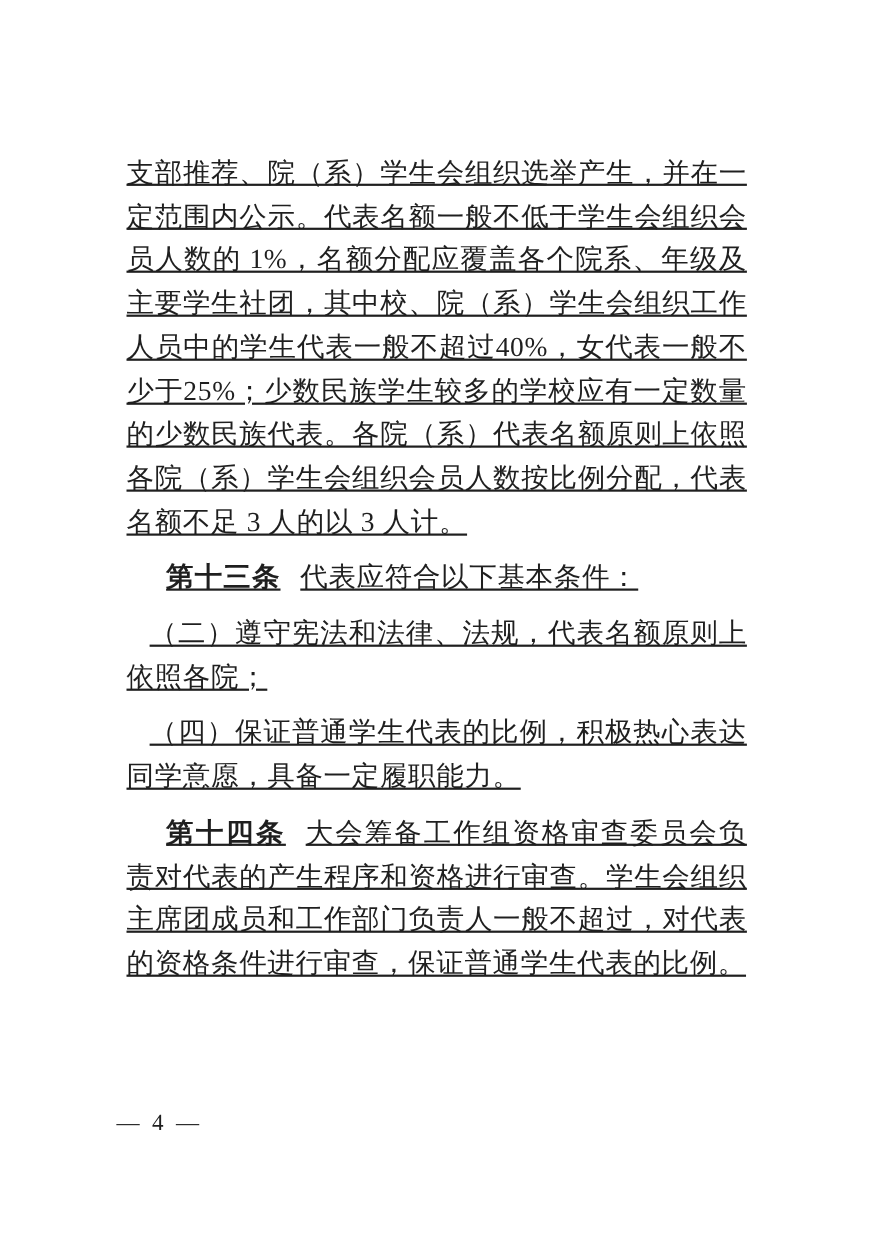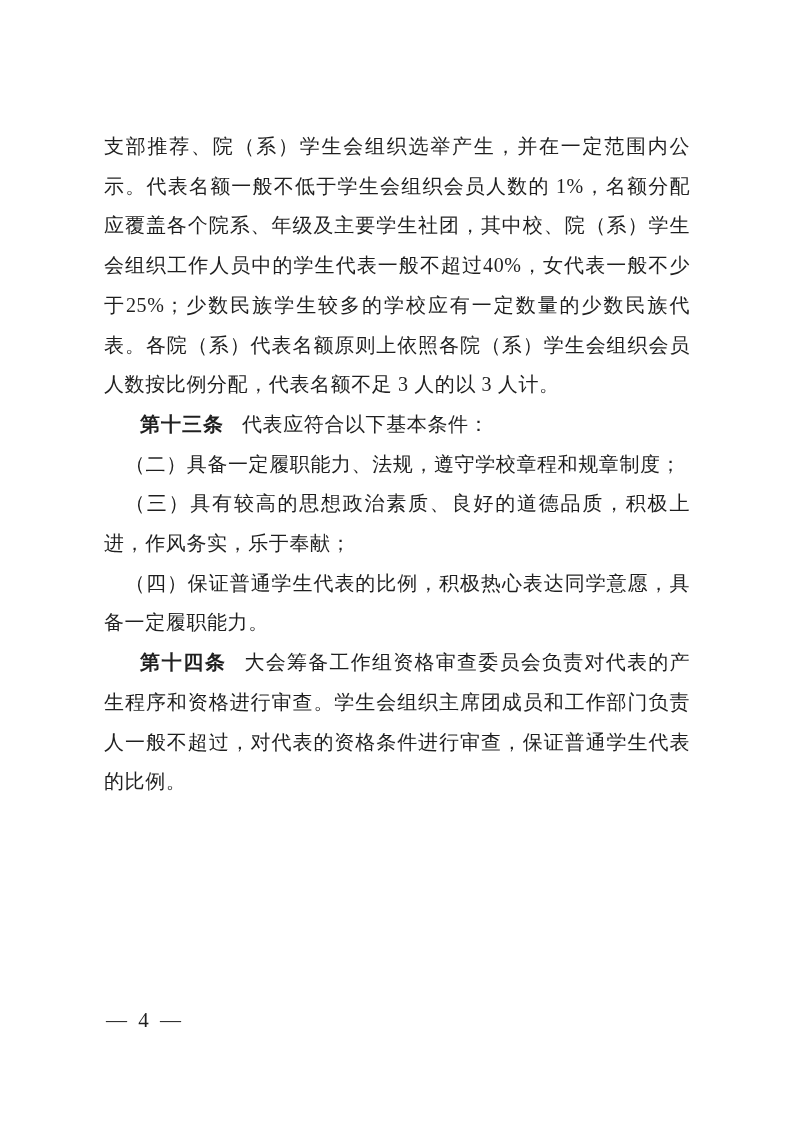--- a/index.html
+++ b/index.html
@@ -16,29 +16,30 @@
     inset: 0;
     background: #ffffff;
   }
   .content {
     position: absolute;
     left: 104px;
     top: 127px;
     width: 586px;
   }
   p.para {
-    margin: 0;
+    margin: 11px;
     padding: 0;
-    font-size: 20px;
+    font-size: 25px;
     line-height: 39.7px;
     letter-spacing: 0.6px;
     color: #1f1f1f;
     text-align: justify;
     text-align-last: left;
     font-family: "Liberation Serif", serif;
+    text-decoration: underline;
   }
   .indent-a { text-indent: 36px; }   
   .indent-b { text-indent: 21px; }   
   .lead {
     font-weight: 700;
     font-family: "Liberation Sans", sans-serif;
     margin-right: 18px;
     letter-spacing: 1px;
   }
   .footer {
@@ -59,23 +60,22 @@
   <div class="content">
 
     <p class="para">支部推荐、院（系）学生会组织选举产生，并在一定范围内公示。代表名额一般不低于学生会组织会员人数的 1%，名额分配应覆盖各个院系、年级及主要学生社团，其中校、院（系）学生会组织工作人员中的学生代表一般不超过40%，女代表一般不少于25%；少数民族学生较多的学校应有一定数量的少数民族代表。各院（系）代表名额原则上依照各院（系）学生会组织会员人数按比例分配，代表名额不足 3 人的以 3 人计。</p>
 
 
     <p class="para indent-a">
       <span class="lead">第十三条</span><span>代表应符合以下基本条件：</span>
     </p>
 
 
-    <p class="para indent-b">（二）具备一定履职能力、法规，遵守学校章程和规章制度；</p>
+    <p class="para indent-b">（二）遵守宪法和法律、法规，代表名额原则上依照各院；</p>
 
-    <p class="para indent-b">（三）具有较高的思想政治素质、良好的道德品质，积极上进，作风务实，乐于奉献；</p>
 
     <p class="para indent-b">（四）保证普通学生代表的比例，积极热心表达同学意愿，具备一定履职能力。</p>
 
     <p class="para indent-a">
       <span class="lead">第十四条</span><span>大会筹备工作组资格审查委员会负责对代表的产生程序和资格进行审查。学生会组织主席团成员和工作部门负责人一般不超过，对代表的资格条件进行审查，保证普通学生代表的比例。</span>
     </p>
 
   </div>
 
   <div class="footer">— 4 —</div>

